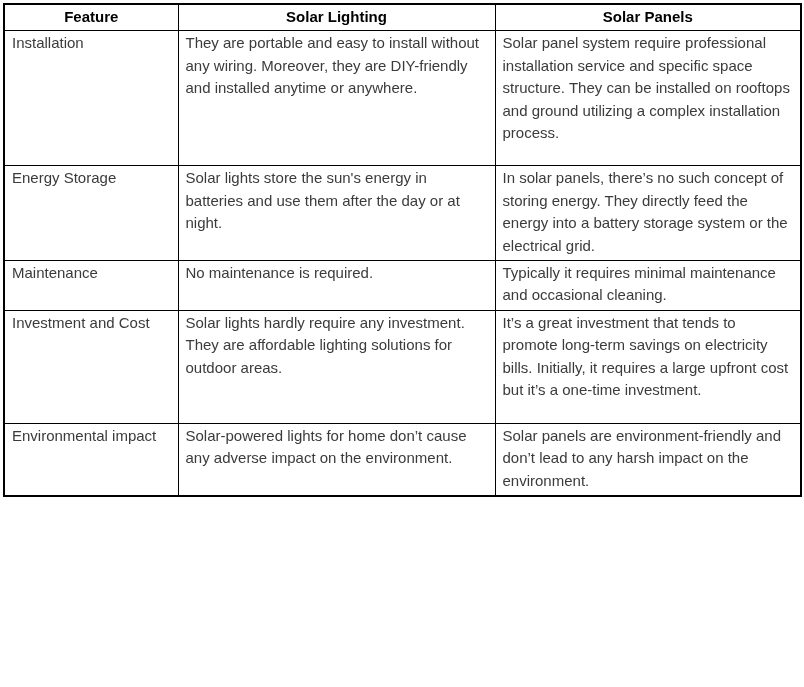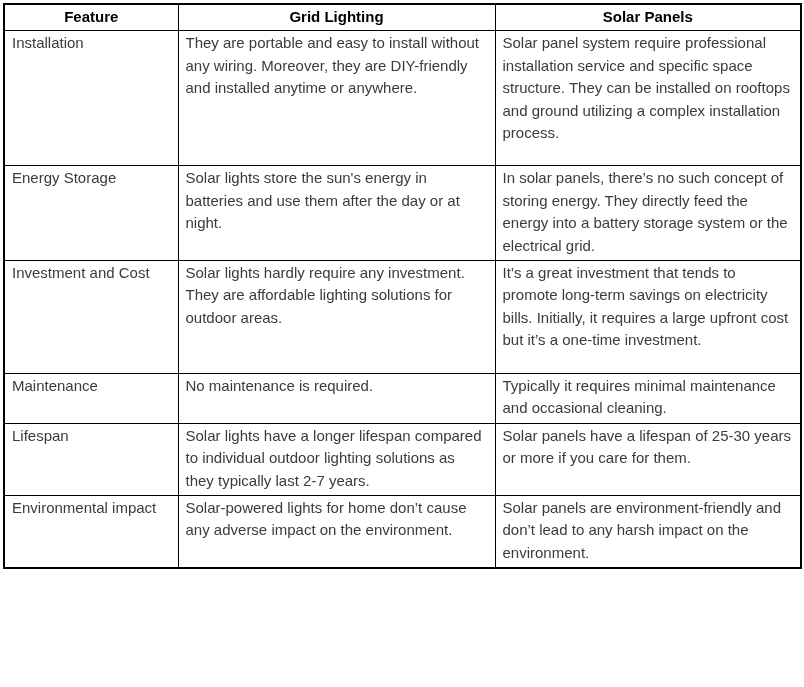--- a/index.html
+++ b/index.html
@@ -44,49 +44,44 @@
 <div class="doc">
   <table class="cmp">
     <colgroup>
       <col style="width:174px">
       <col style="width:317px">
       <col style="width:306px">
     </colgroup>
     <thead>
       <tr style="height:24px">
         <th>Feature</th>
-        <th>Grid Lighting</th>
+        <th>Solar Lighting</th>
         <th>Solar Panels</th>
       </tr>
     </thead>
     <tbody>
       <tr style="height:135px">
         <td class="feature">Installation</td>
         <td>They are portable and easy to install without any wiring. Moreover, they are DIY-friendly and installed anytime or anywhere.</td>
         <td>Solar panel system require professional installation service and specific space structure. They can be installed on rooftops and ground utilizing a complex installation process.</td>
       </tr>
       <tr style="height:91px">
         <td class="feature">Energy Storage</td>
         <td>Solar lights store the sun's energy in batteries and use them after the day or at night.</td>
         <td>In solar panels, there’s no such concept of storing energy. They directly feed the energy into a battery storage system or the electrical grid.</td>
       </tr>
-      <tr style="height:113px">
-        <td class="feature">Investment and Cost</td>
-        <td>Solar lights hardly require any investment. They are affordable lighting solutions for outdoor areas.</td>
-        <td>It’s a great investment that tends to promote long-term savings on electricity bills. Initially, it requires a large upfront cost but it’s a one-time investment.</td>
-      </tr>
       <tr style="height:46px">
         <td class="feature">Maintenance</td>
         <td>No maintenance is required.</td>
         <td>Typically it requires minimal maintenance and occasional cleaning.</td>
       </tr>
-      <tr style="height:68px">
-        <td class="feature">Lifespan</td>
-        <td>Solar lights have a longer lifespan compared to individual outdoor lighting solutions as they typically last 2-7 years.</td>
-        <td>Solar panels have a lifespan of 25-30 years or more if you care for them.</td>
+      <tr style="height:113px">
+        <td class="feature">Investment and Cost</td>
+        <td>Solar lights hardly require any investment. They are affordable lighting solutions for outdoor areas.</td>
+        <td>It’s a great investment that tends to promote long-term savings on electricity bills. Initially, it requires a large upfront cost but it’s a one-time investment.</td>
       </tr>
       <tr style="height:66px">
         <td class="feature">Environmental impact</td>
         <td>Solar-powered lights for home don’t cause any adverse impact on the environment.</td>
         <td>Solar panels are environment-friendly and don’t lead to any harsh impact on the environment.</td>
       </tr>
     </tbody>
   </table>
 </div>
 

